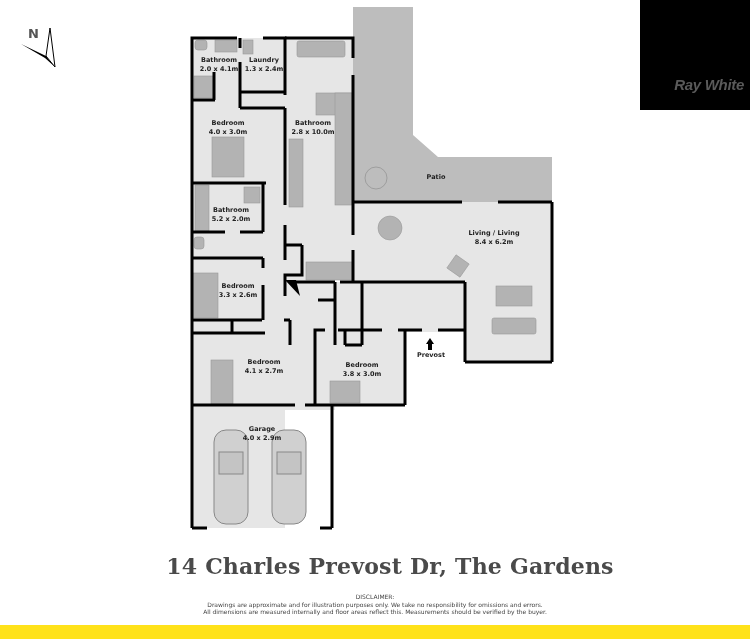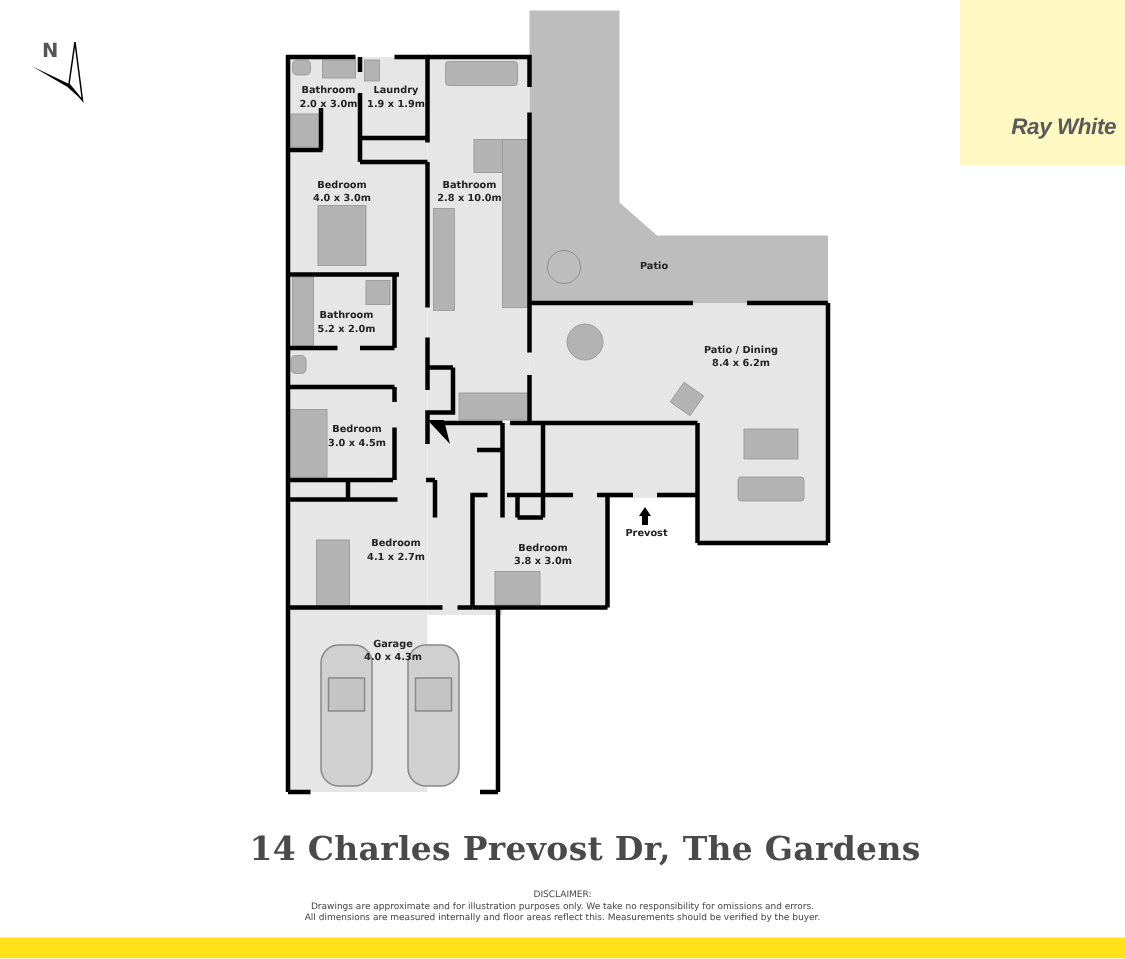--- a/index.html
+++ b/index.html
@@ -3,21 +3,21 @@
   <meta charset="utf-8">
   <style>
     html, body { margin: 0; padding: 0; }
     body {
       width: 750px; height: 639px; position: relative; overflow: hidden;
       background: #ffffff;
       font-family: "DejaVu Sans", sans-serif;
     }
     .logo {
       position: absolute; left: 640px; top: 0; width: 110px; height: 110px;
-      background: #fef9c3;
+      background: #000000;
     }
     .logo-text {
       position: absolute; left: 0; right: 6px; top: 76px; text-align: right;
       font-family: "Liberation Sans", sans-serif; font-weight: bold; font-style: italic;
       font-size: 15px; color: #5a5a5a; letter-spacing: -0.3px;
     }
     .compass { position: absolute; left: 18px; top: 22px; width: 50px; height: 50px; }
     .plan { position: absolute; left: 0; top: 0; width: 604px; height: 540px; }
     .room-label {
       position: absolute; text-align: center;
@@ -179,56 +179,56 @@
     </g>
 
     <polygon points="285,280 296,280 300,296" fill="#000"></polygon>
 
     <polygon points="430,338 434,344 432,344 432,350 428,350 428,344 426,344" fill="#000"></polygon>
   </svg>
 
   
   <div class="room-label" style="left:219px;top:56px">
     <div>Bathroom</div>
-    <div>2.0 x 3.0m</div>
+    <div>2.0 x 4.1m</div>
   </div>
   <div class="room-label" style="left:264px;top:56px">
     <div>Laundry</div>
-    <div>1.9 x 1.9m</div>
+    <div>1.3 x 2.4m</div>
   </div>
   <div class="room-label" style="left:228px;top:119px">
     <div>Bedroom</div>
     <div>4.0 x 3.0m</div>
   </div>
   <div class="room-label" style="left:313px;top:119px">
     <div>Bathroom</div>
     <div>2.8 x 10.0m</div>
   </div>
   <div class="room-label" style="left:231px;top:206px">
     <div>Bathroom</div>
     <div>5.2 x 2.0m</div>
   </div>
   <div class="room-label" style="left:238px;top:282px">
     <div>Bedroom</div>
-    <div>3.0 x 4.5m</div>
+    <div>3.3 x 2.6m</div>
   </div>
   <div class="room-label" style="left:264px;top:358px">
     <div>Bedroom</div>
     <div>4.1 x 2.7m</div>
   </div>
   <div class="room-label" style="left:362px;top:361px">
     <div>Bedroom</div>
     <div>3.8 x 3.0m</div>
   </div>
   <div class="room-label" style="left:262px;top:425px">
     <div>Garage</div>
-    <div>4.0 x 4.3m</div>
+    <div>4.0 x 2.9m</div>
   </div>
   <div class="room-label" style="left:494px;top:229px">
-    <div>Patio / Dining</div>
+    <div>Living / Living</div>
     <div>8.4 x 6.2m</div>
   </div>
   <div class="room-label" style="left:436px;top:173px">
     <div>Patio</div>
   </div>
   <div class="room-label" style="left:431px;top:351px">
     <div>Prevost</div>
   </div>
 </div>
 

